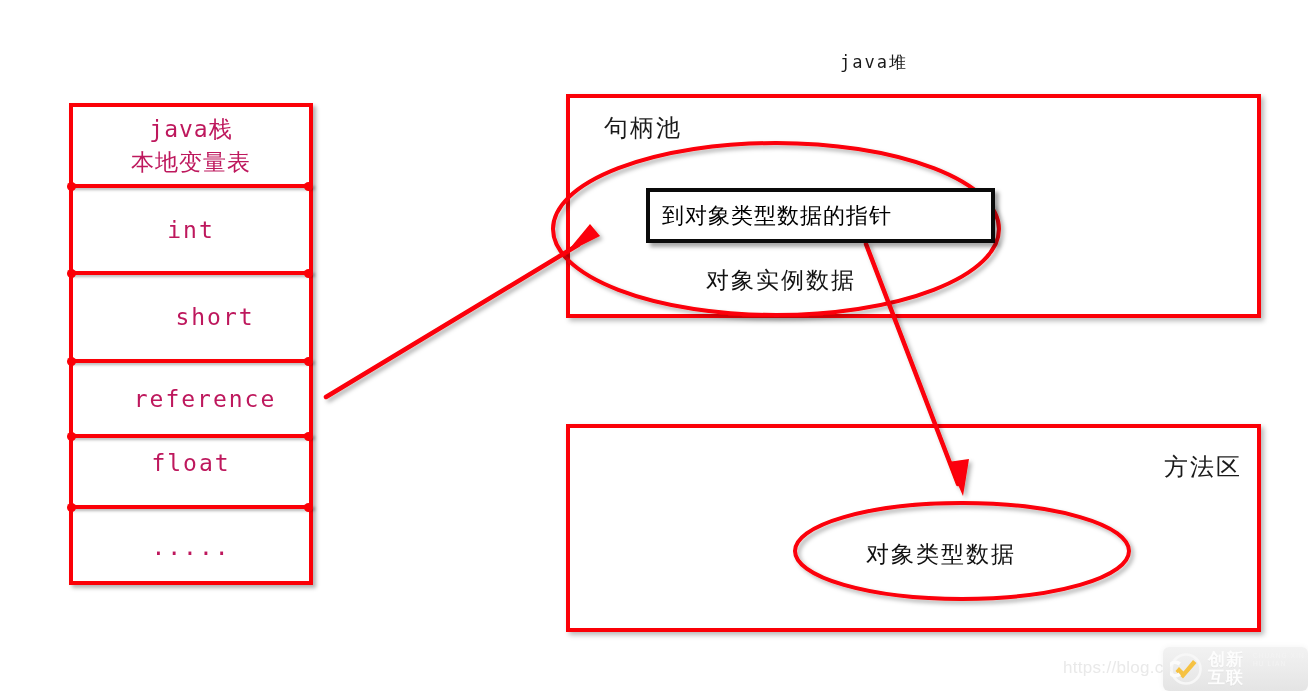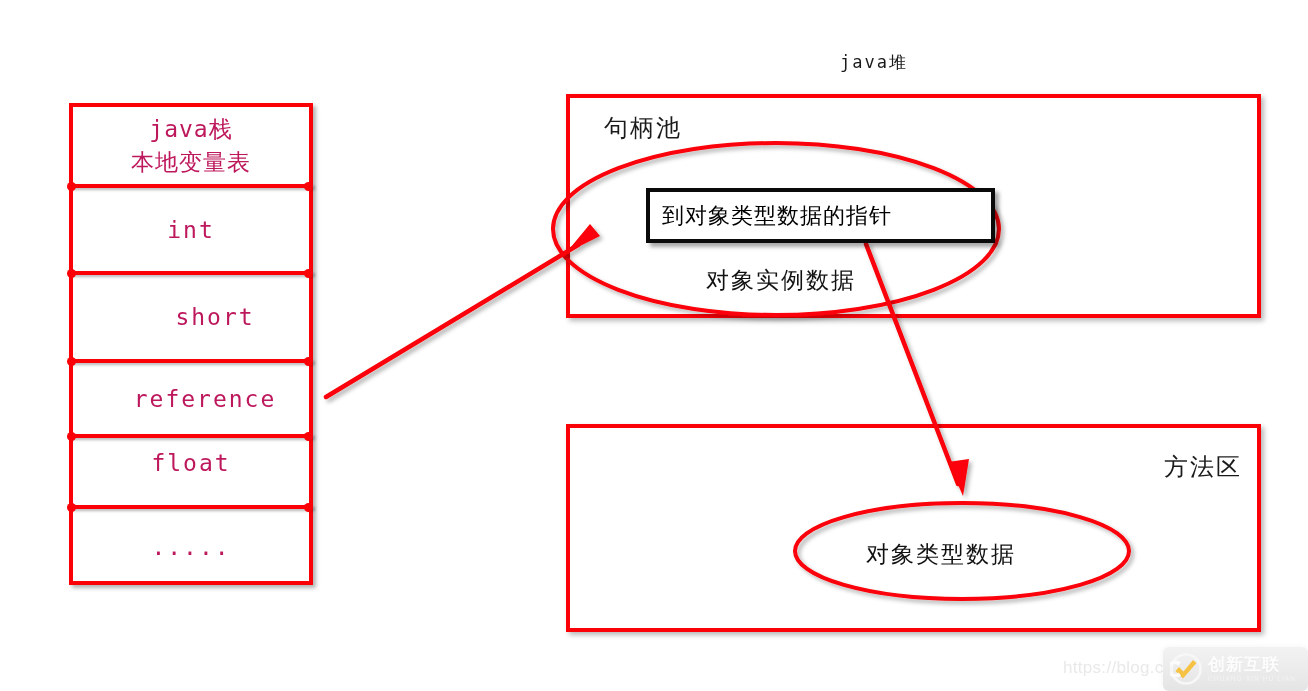--- a/index.html
+++ b/index.html
@@ -166,21 +166,20 @@
   #badge-logo {
     width: 32px;
     height: 32px;
     margin-left: 7px;
     flex: none;
     position: relative;
   }
   #badge-text {
     margin-left: 6px;
     display: flex;
-    flex-direction: column;
   }
   #badge-main {
     font-size: 17px;
     font-weight: bold;
     color: #fdfdfd;
     letter-spacing: 1px;
     line-height: 1.05;
     text-shadow: 0 1px 0 rgba(0,0,0,0.04);
   }
   #badge-sub {

